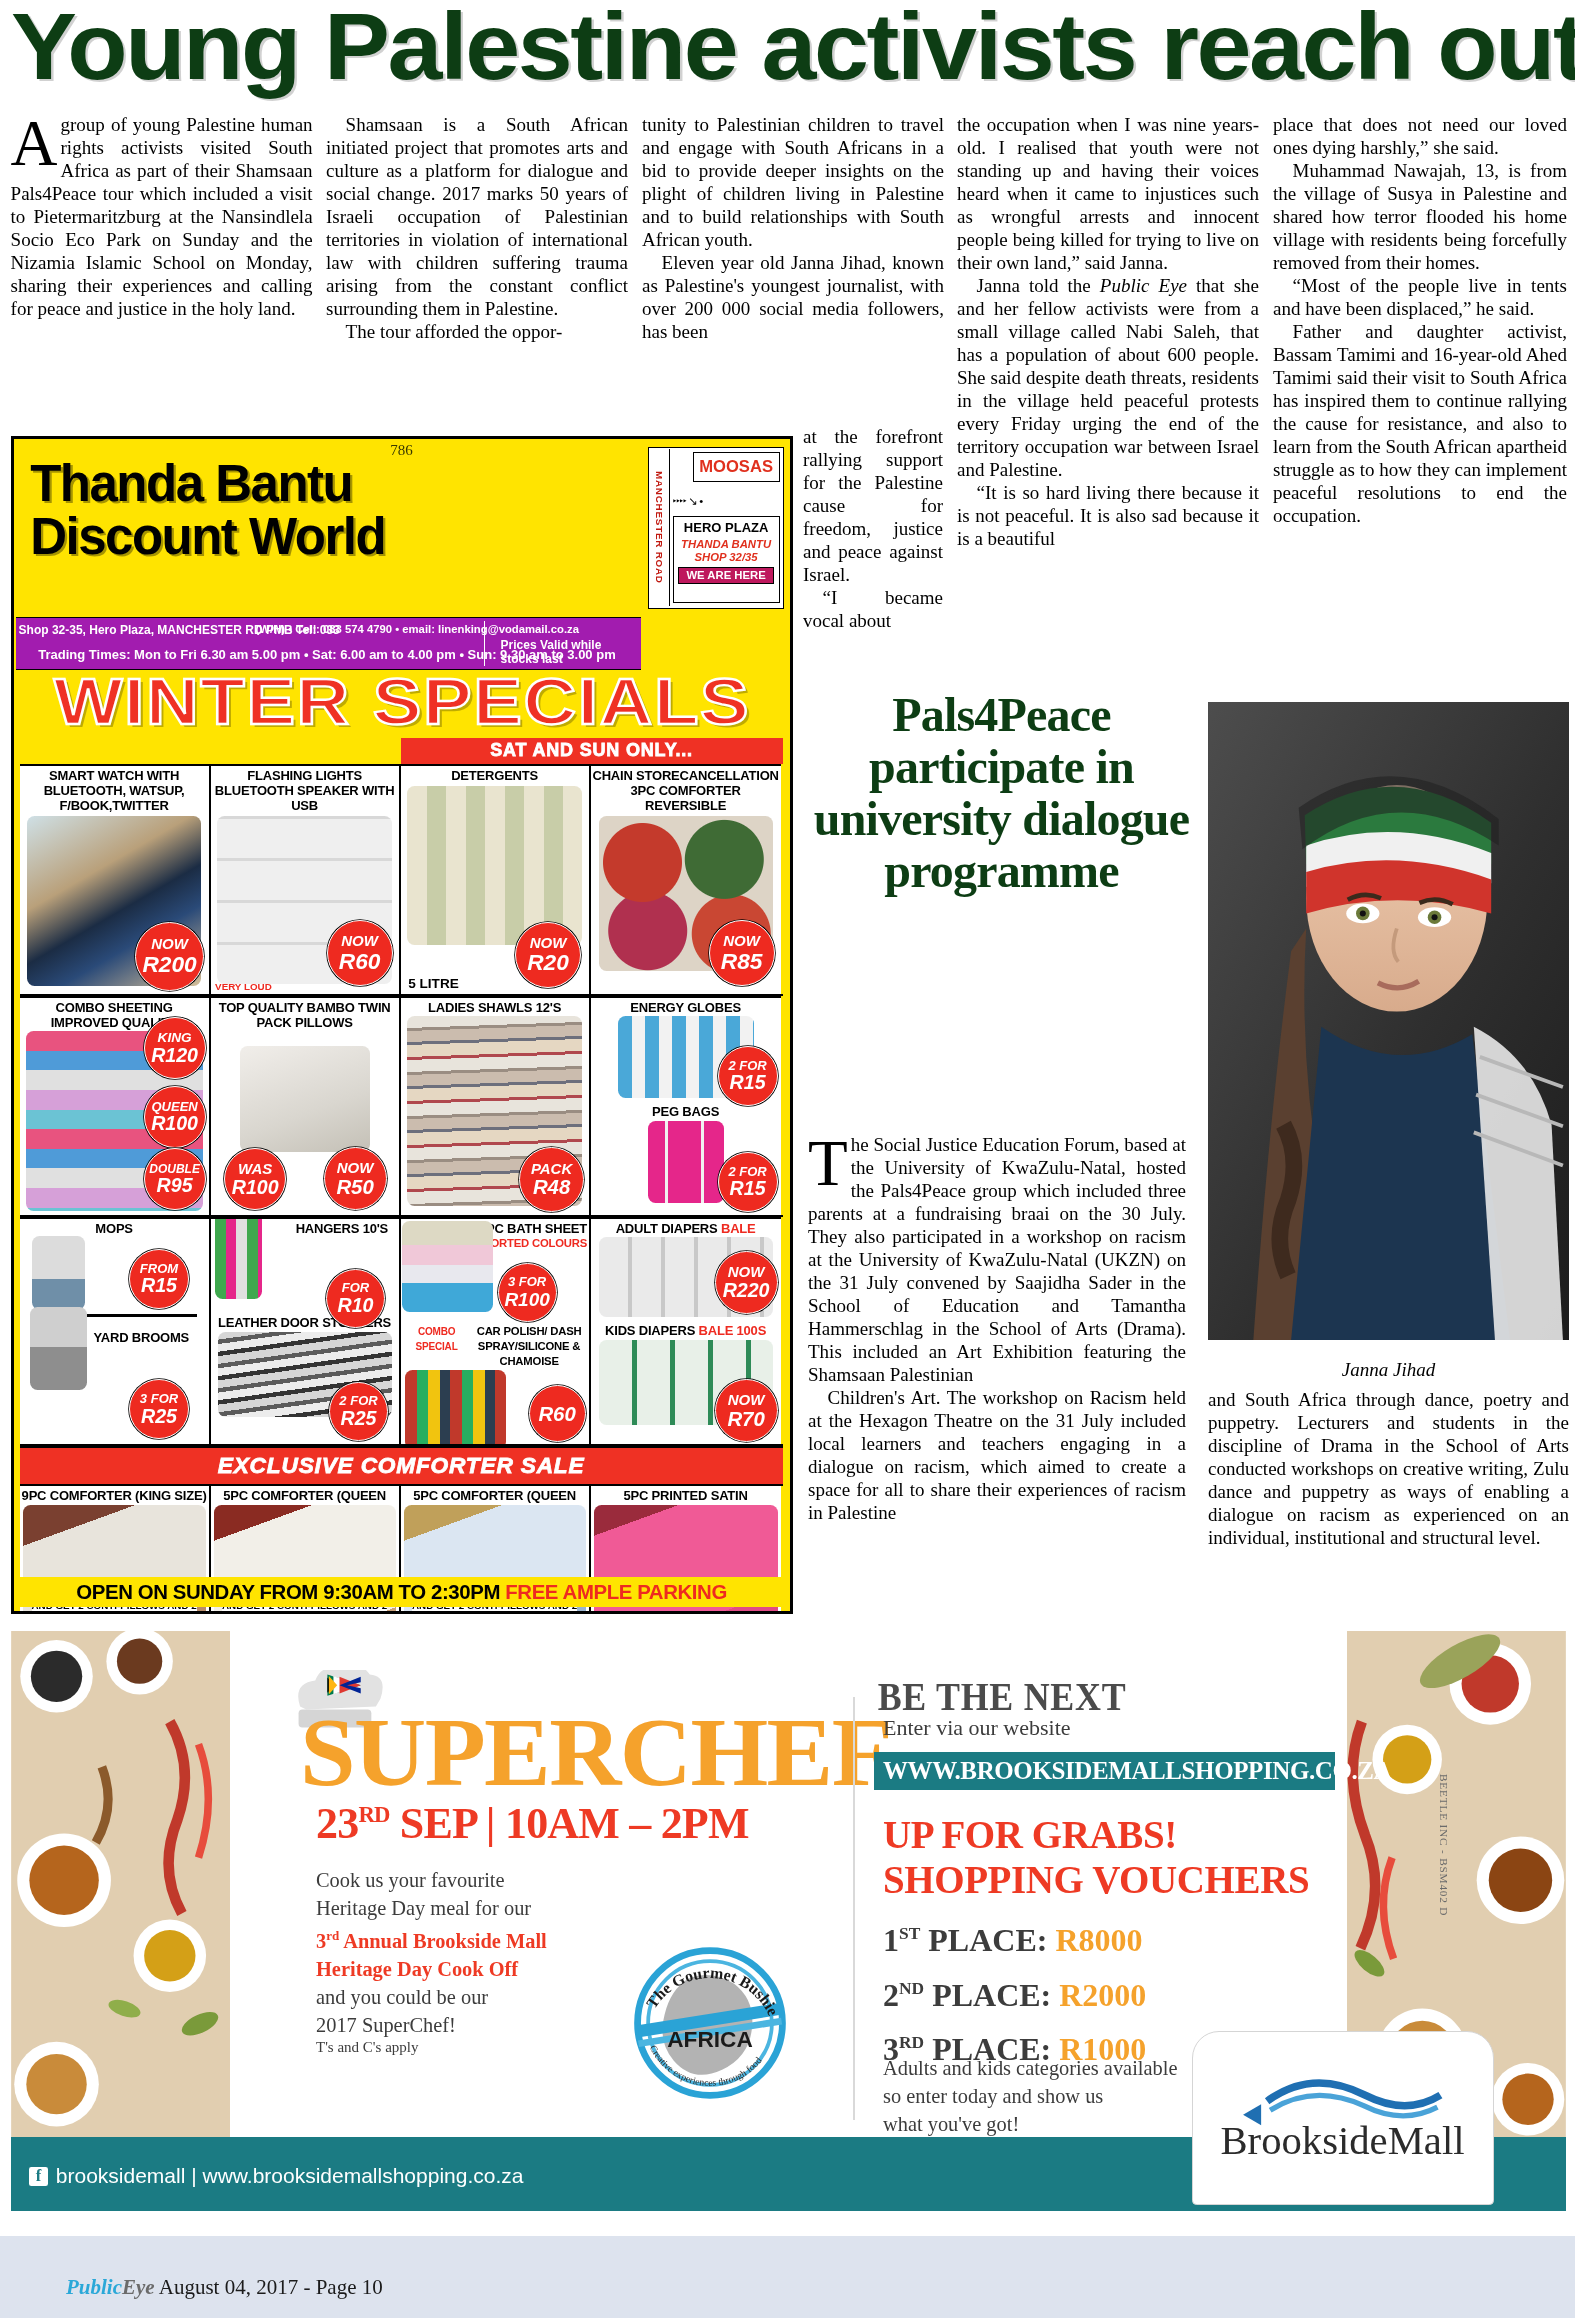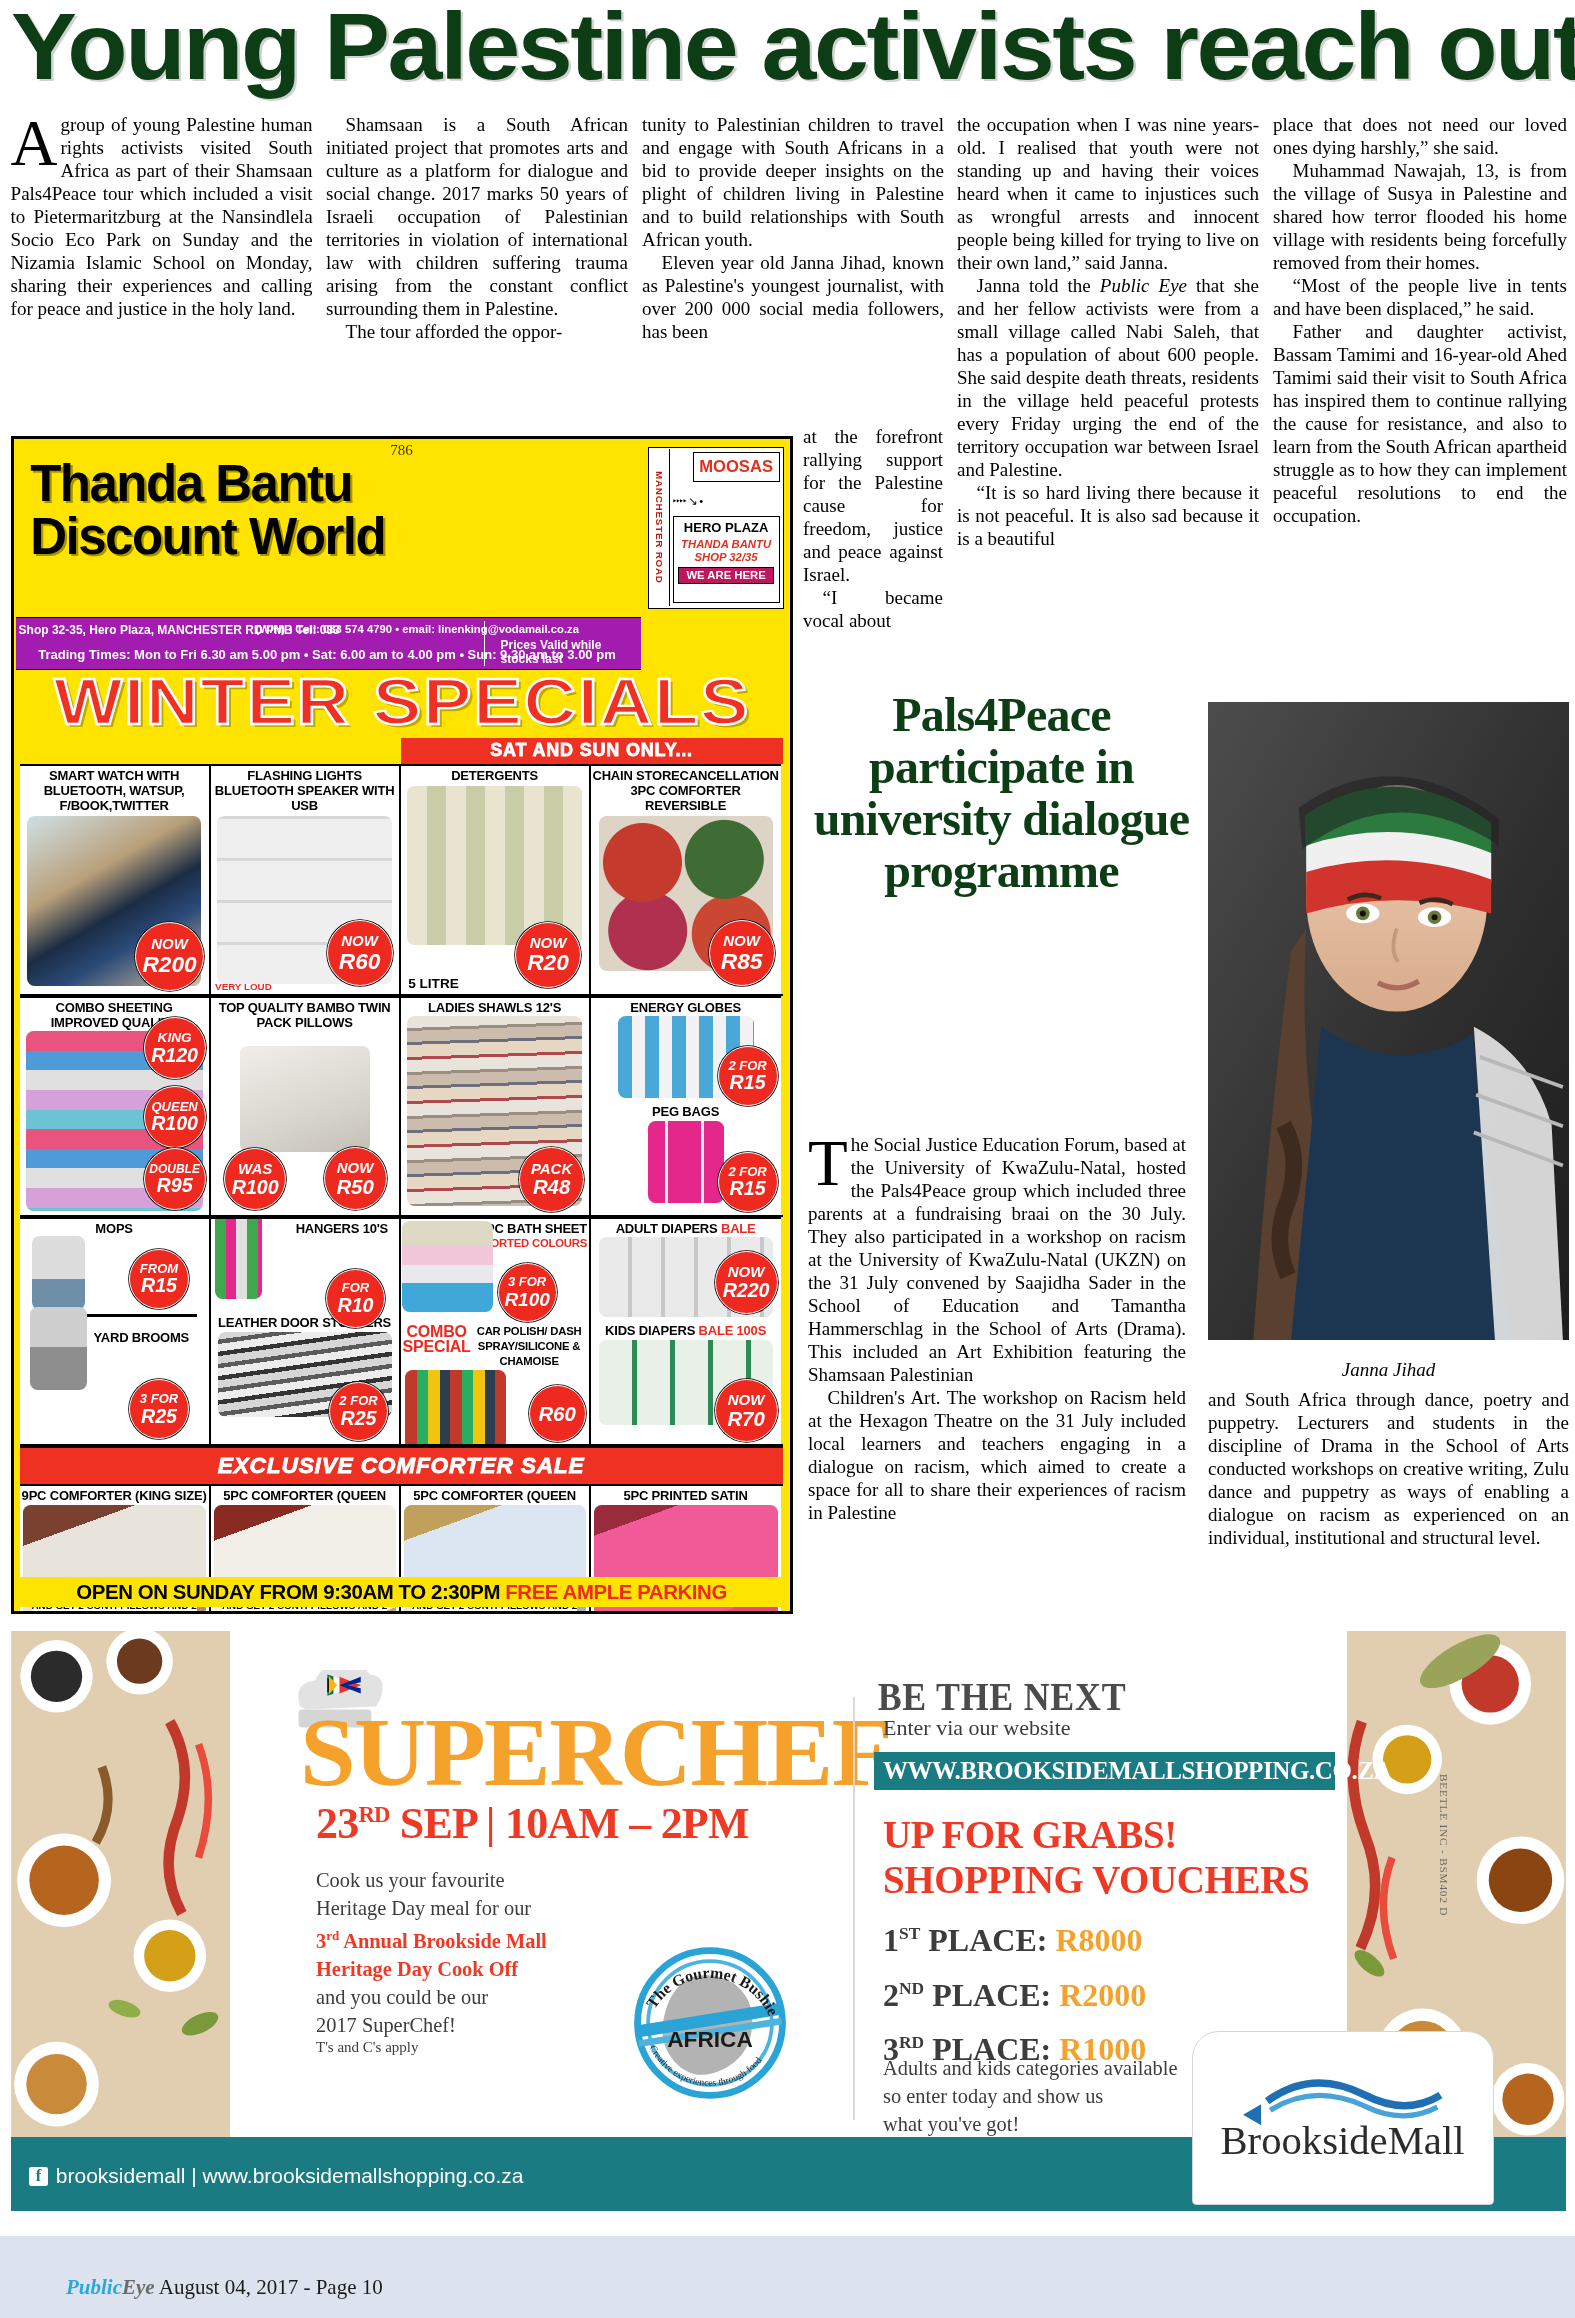--- a/index.html
+++ b/index.html
@@ -449,21 +449,21 @@
       </div>
       <div class="cell" style="width:190px;height:227px;">
         <div class="ttl" style="text-align:right;">3PC BATH SHEET</div>
         <div class="ttl" style="text-align:right;color:#ee2a20;font-size:11.3px;">ASSORTED COLOURS</div>
         <div class="photo" style="width:91px;height:91px;margin:-30px 0 0 0;background:linear-gradient(180deg,#ddd9c4 0 26%,#f0c8d8 26% 48%,#e8e8ee 48% 68%,#3fa8d8 68% 100%);"></div>
         <div class="badge" style="width:59px;height:59px;left:97px;top:44px;">
           <span class="b1" style="font-size:13px;">3 FOR</span>
           <span class="b2" style="font-size:19px;">R100</span>
         </div>
         <div style="display:flex;align-items:flex-start;margin-top:12px;">
-          <div class="ttl" style="color:#ee2a20;font-size:16px;width:69px;text-align:center;">COMBO SPECIAL</div>
+          <div class="ttl" style="color:#ee2a20;font-size:10px;width:69px;text-align:center;">COMBO SPECIAL</div>
           <div class="ttl" style="flex:1;font-size:11.3px;">CAR POLISH/ DASH SPRAY/SILICONE &amp; CHAMOISE</div>
         </div>
         <div class="photo" style="width:101px;height:79px;margin:1.5px 0 0 3px;background:repeating-linear-gradient(90deg,#c0392b 0 12px,#27ae60 12px 22.7px,#f1c40f 22.7px 35px,#2c3e50 35px 45px);"></div>
         <div class="badge" style="width:57px;height:57px;right:3px;bottom:1.5px;">
           <span class="b1"></span>
           <span class="b2" style="font-size:20.4px;">R60</span>
         </div>
       </div>
       <div class="cell" style="width:190px;height:227px;">
         <div class="ttl"><span>ADULT DIAPERS</span> <span class="red">BALE</span></div>

